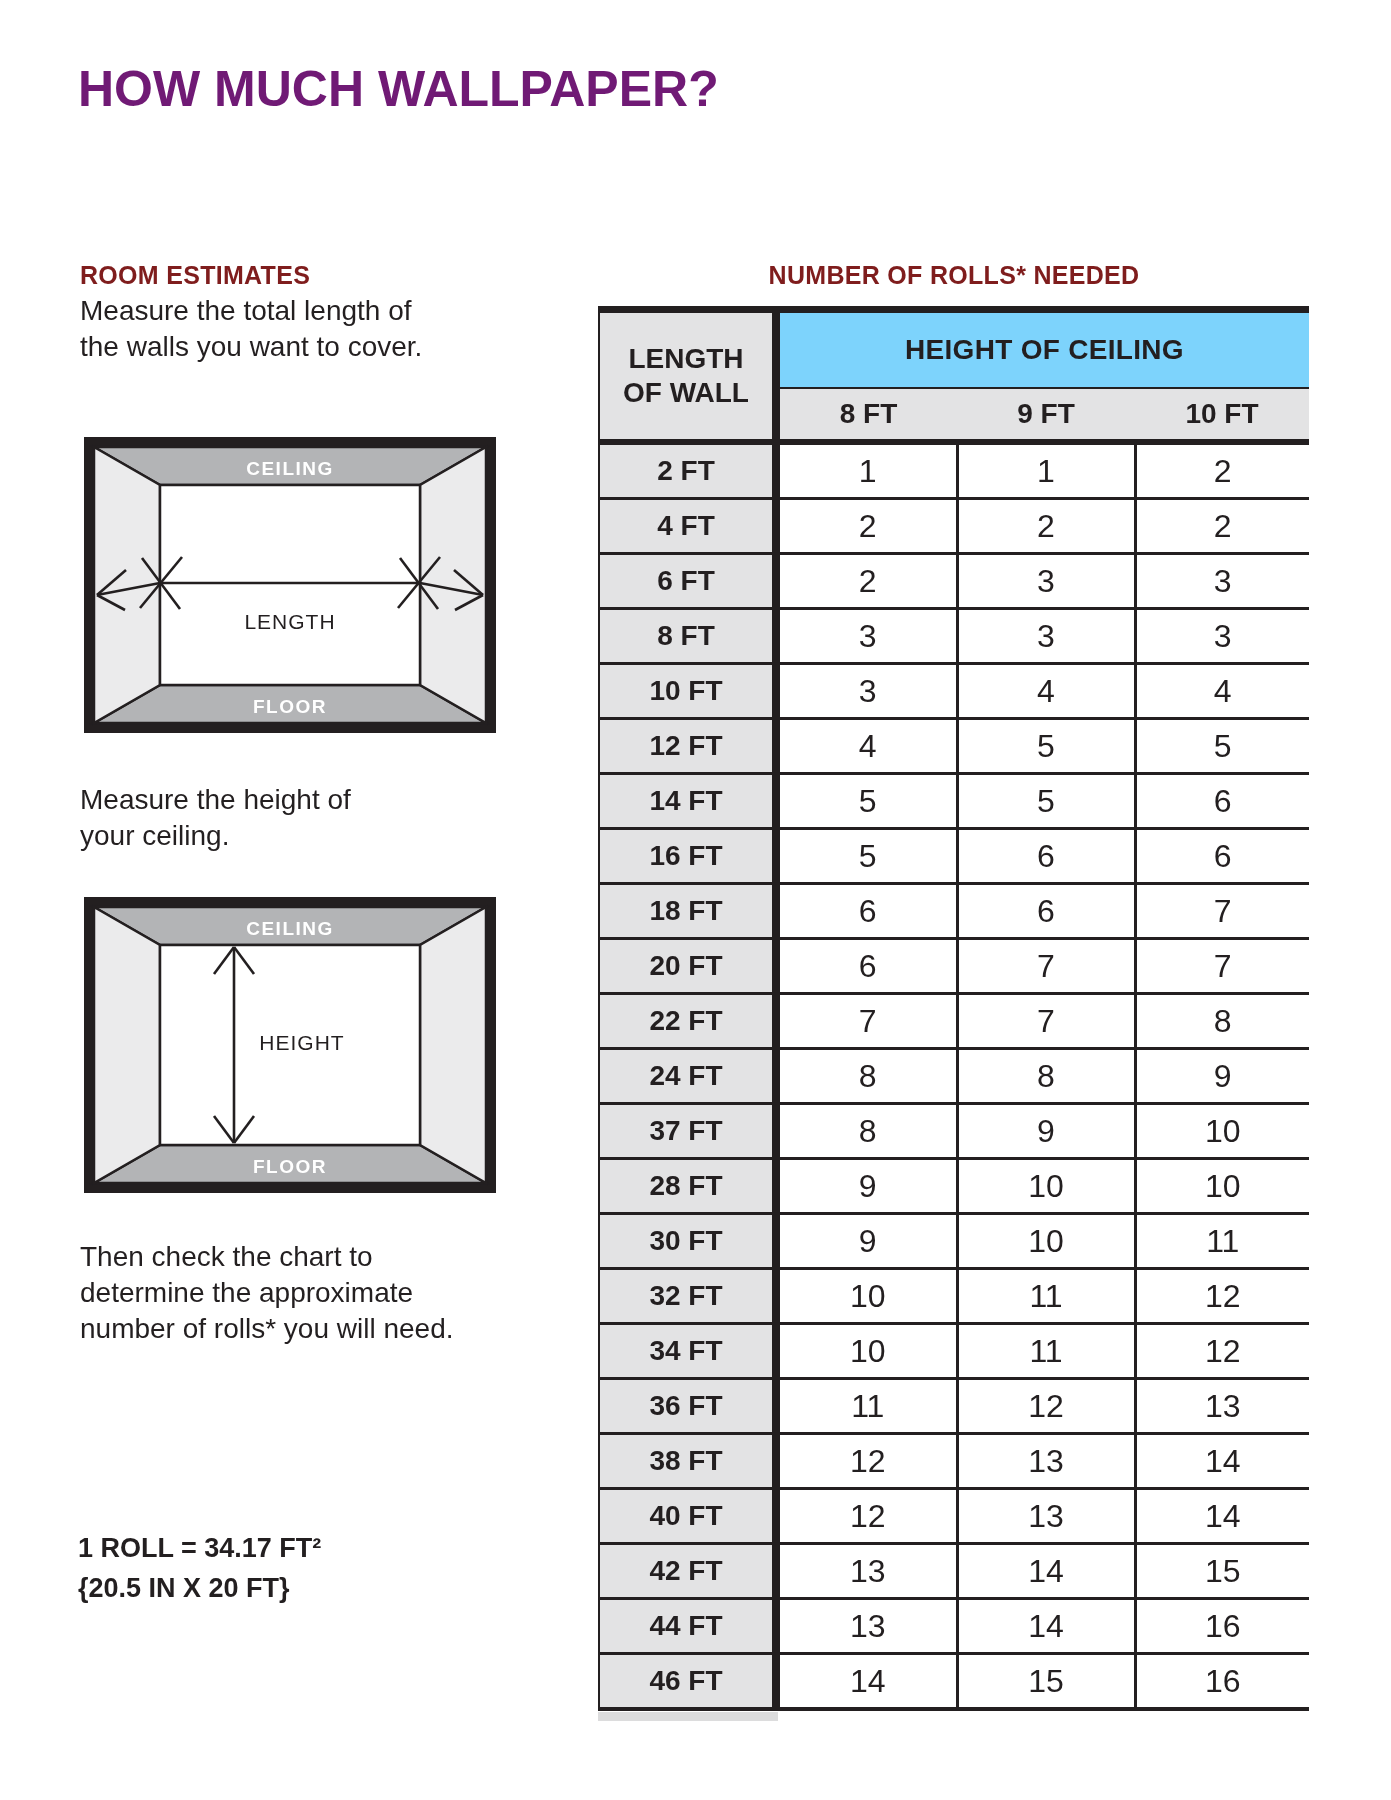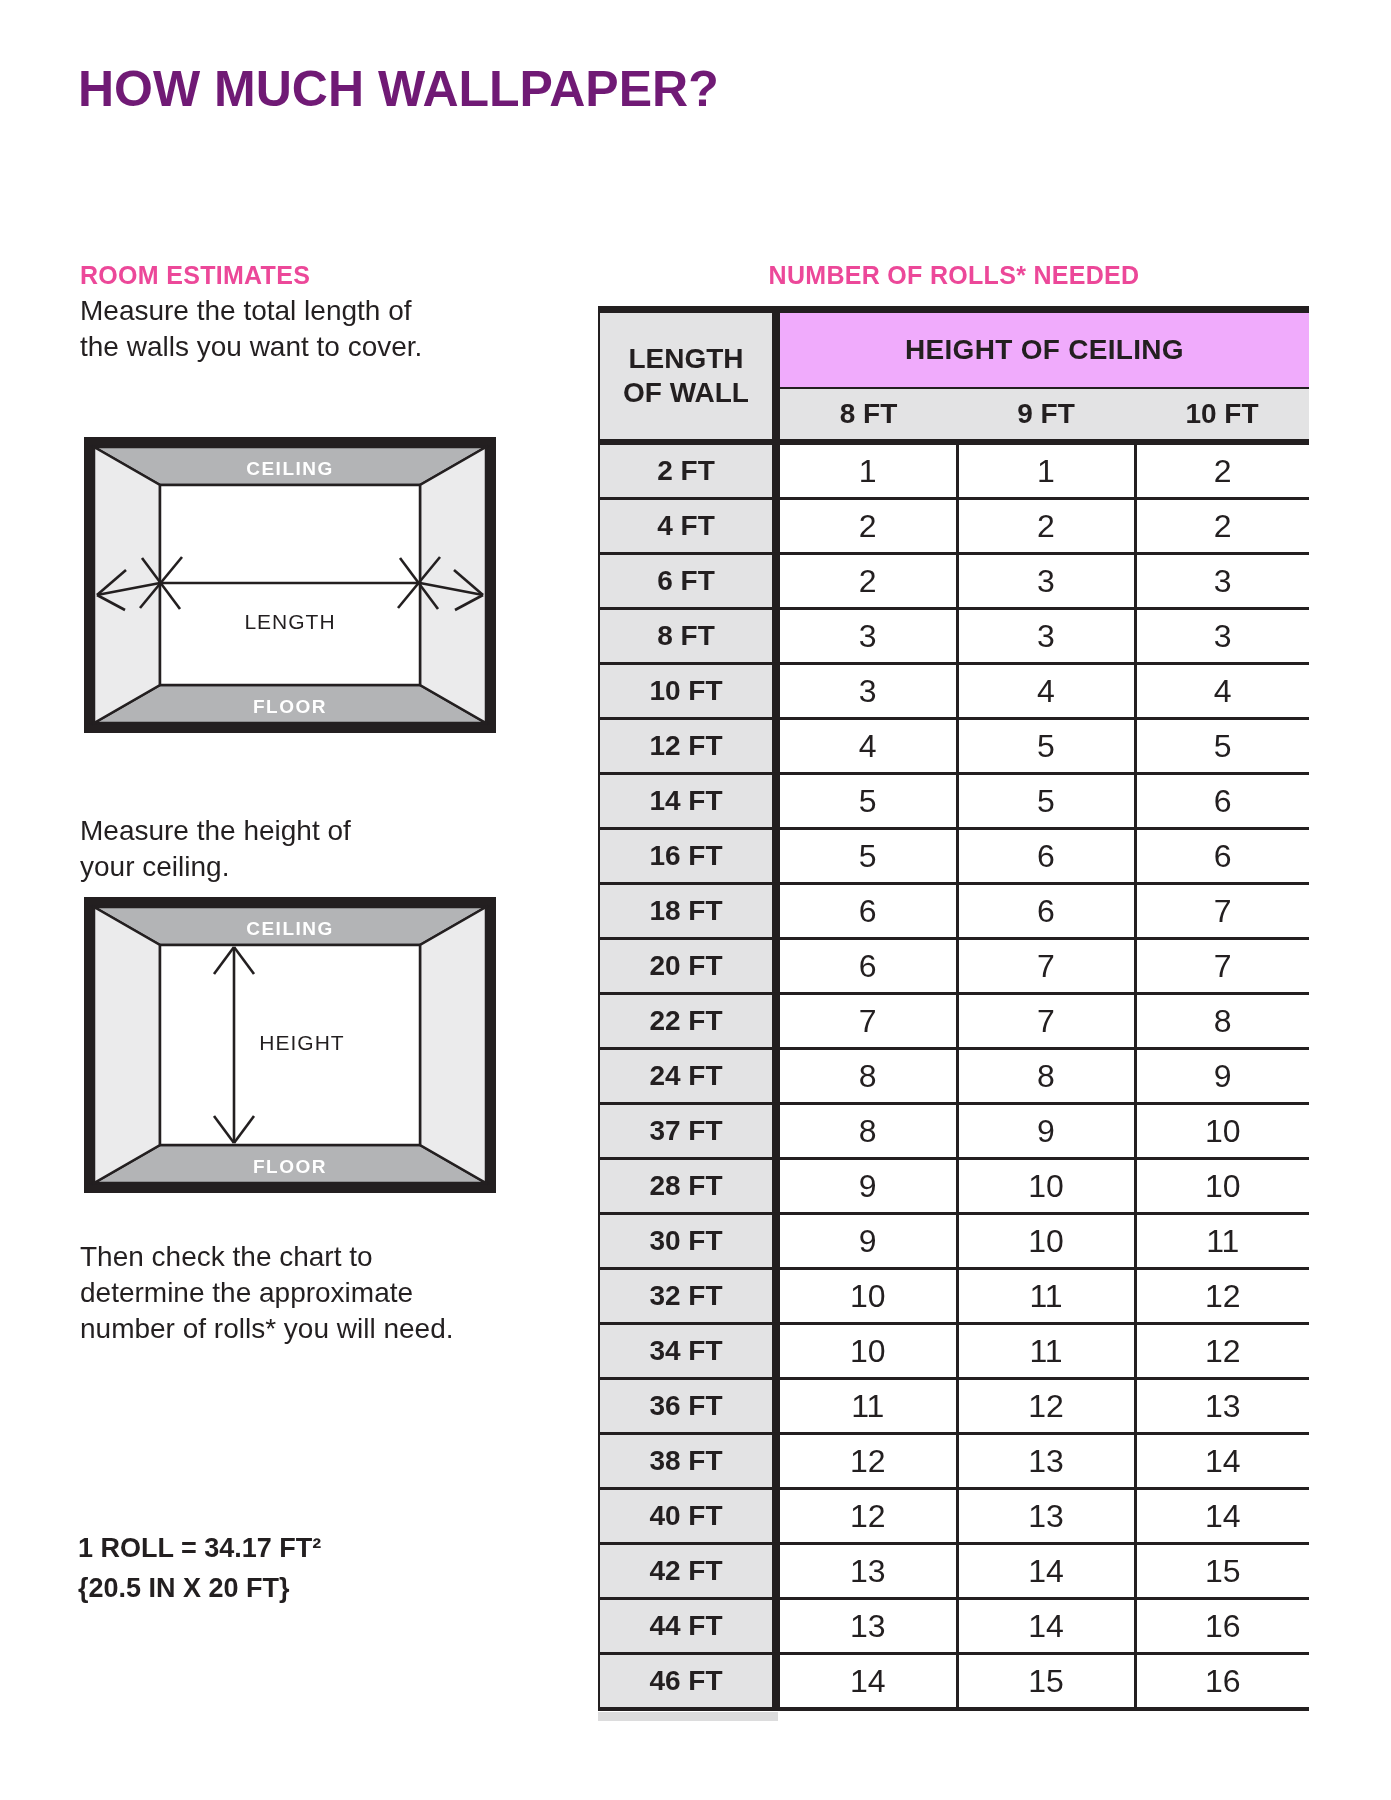--- a/index.html
+++ b/index.html
@@ -7,29 +7,29 @@
     width:1391px;height:1800px;position:relative;background:#ffffff;
     font-family:"Liberation Sans","DejaVu Sans",sans-serif;color:#231f20;
     overflow:hidden;
   }
   .abs{position:absolute;}
   .page-title{
     left:78px;top:60px;font-size:50px;font-weight:bold;color:#701a75;
     letter-spacing:0px;white-space:nowrap;
   }
   .section-heading{
-    font-size:25px;font-weight:bold;color:#ec4899;letter-spacing:.3px;white-space:nowrap;
+    font-size:25px;font-weight:bold;color:#7f1d1d;letter-spacing:.3px;white-space:nowrap;
   }
   .room-heading{left:80px;top:261px;}
   .rolls-heading{left:598px;top:261px;width:712px;text-align:center;}
   .body-text{
     font-size:28px;line-height:36px;color:#231f20;white-space:pre-line;
   }
   .step1{left:80px;top:293px;}
-  .step2{left:80px;top:782px;margin-top:31px;}
+  .step2{left:80px;top:782px;}
   .step3{left:80px;top:1239px;}
   .footnote{left:78px;top:1438px;font-size:27px;font-weight:bold;line-height:41px;}
   .footnote .ind{padding-left:24px;}
   .roll-spec{left:78px;top:1528px;font-size:27px;font-weight:bold;line-height:40px;}
   .diagram{position:absolute;left:84px;}
   .diagram.d1{top:437px;}
   .diagram.d2{top:897px;}
 
   
   .rolls-table-wrap{left:598px;top:306px;}
@@ -37,21 +37,21 @@
     border-collapse:collapse;table-layout:fixed;width:710px;
     border-top:7px solid #231f20;border-left:2px solid #231f20;
   }
   table.rolls th,table.rolls td{padding:0;text-align:center;vertical-align:middle;}
   th.rowhead{
     width:177px;background:#e3e3e4;border-right:8px solid #231f20;
     border-bottom:6px solid #231f20;font-size:28px;font-weight:bold;
     line-height:34px;white-space:pre-line;
   }
   th.colgroup{
-    background:#f0abfc;border-bottom:2px solid #231f20;height:74px;
+    background:#7dd3fc;border-bottom:2px solid #231f20;height:74px;
     font-size:28px;font-weight:bold;letter-spacing:.3px;
   }
   th.colhead{
     background:#e3e3e4;border-bottom:6px solid #231f20;height:50px;
     font-size:28px;font-weight:bold;
   }
   table.rolls tbody th{
     background:#e3e3e4;border-right:8px solid #231f20;border-bottom:3px solid #231f20;
     height:52px;font-size:28px;font-weight:bold;margin-left:32px;
   }

